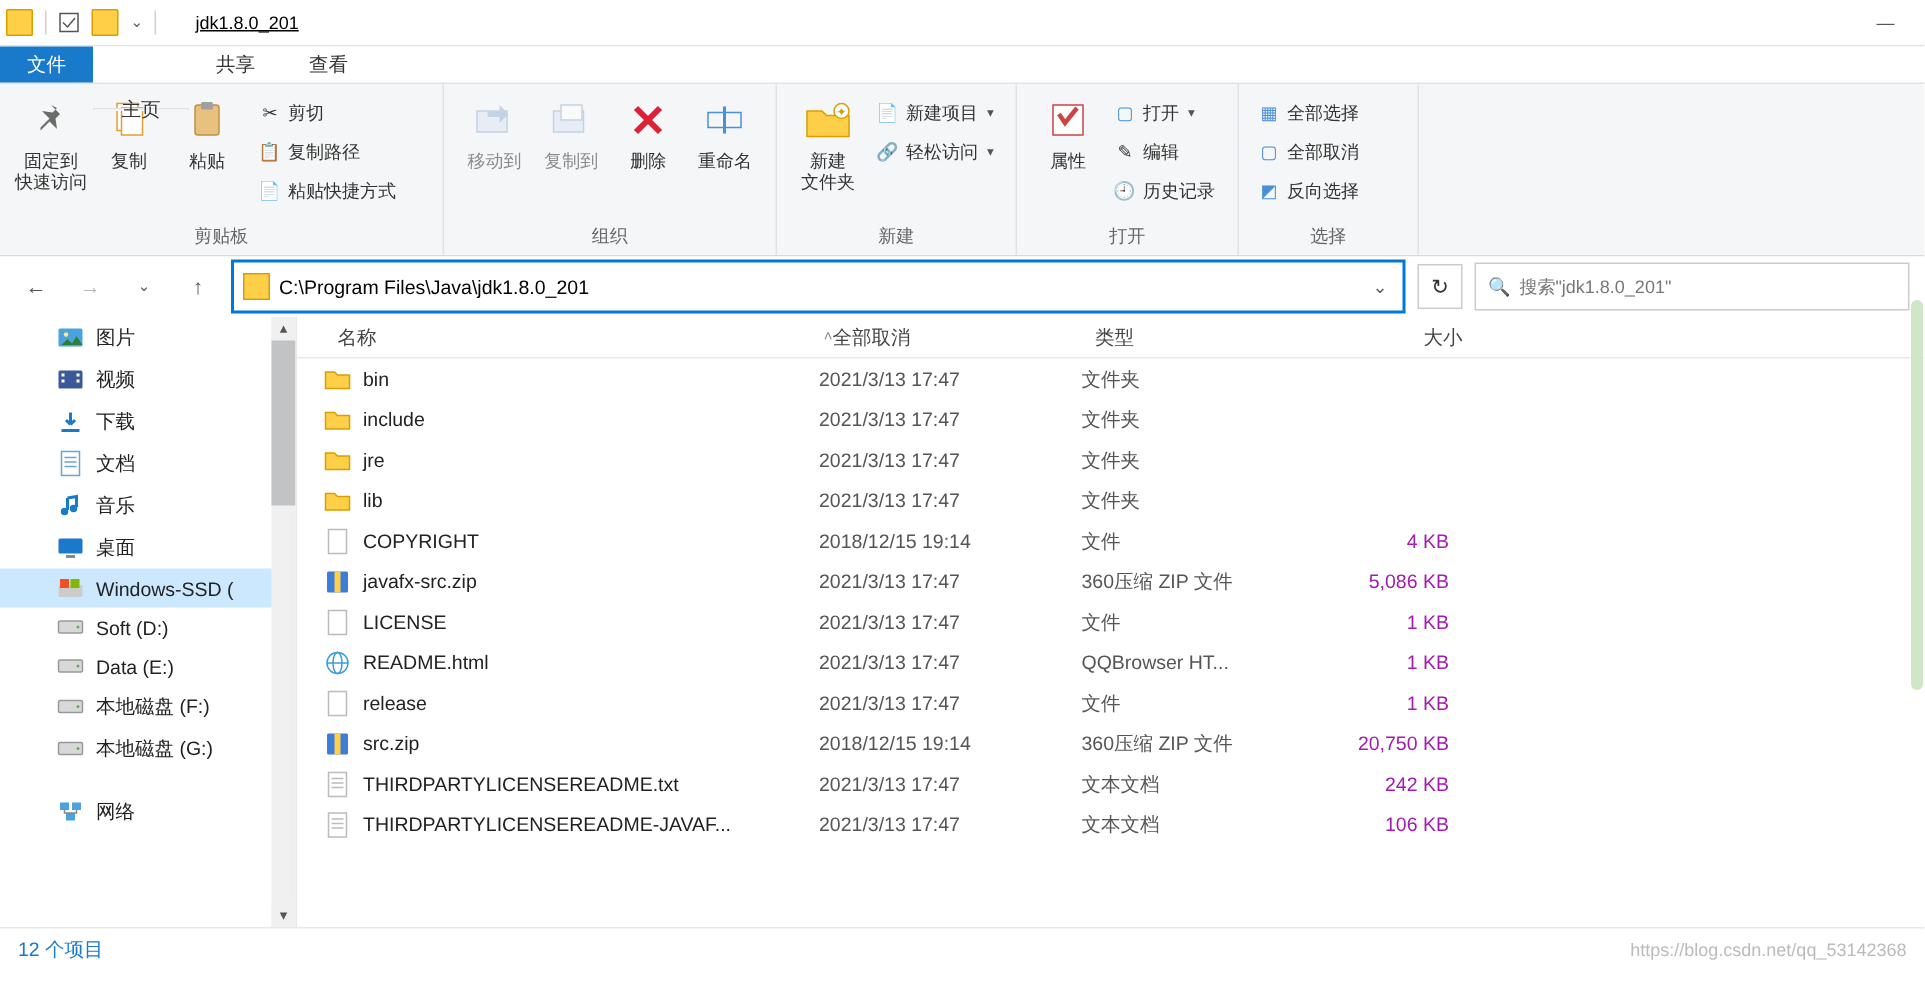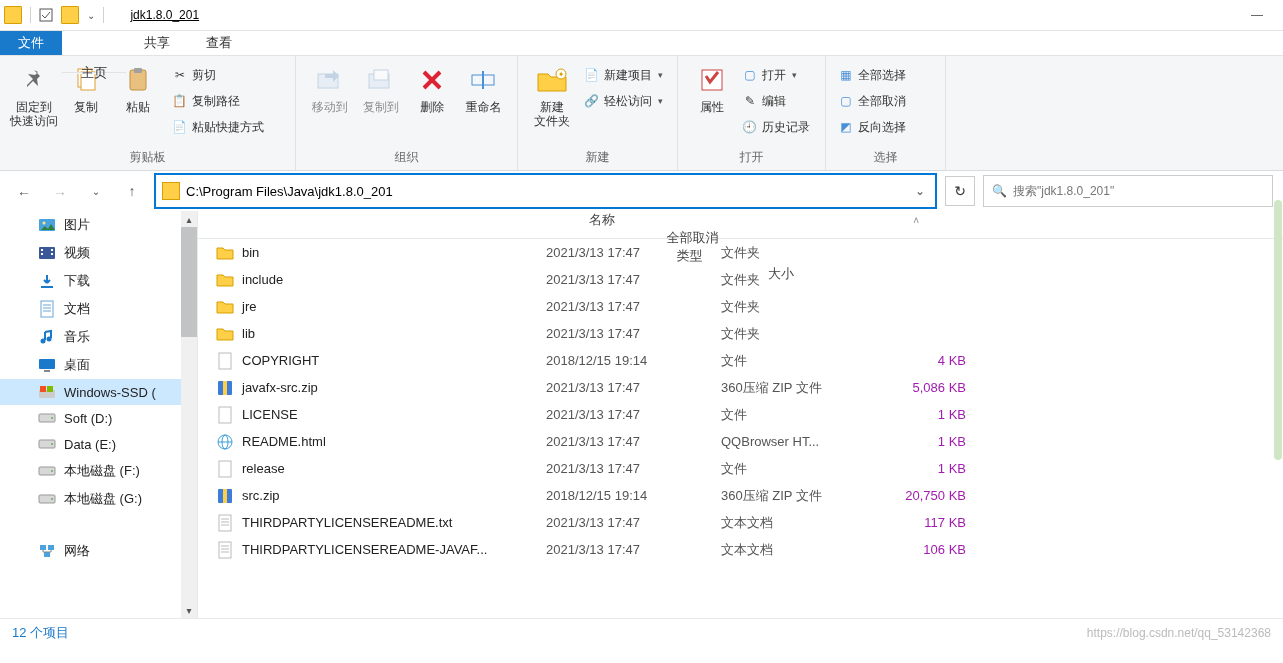--- a/index.html
+++ b/index.html
@@ -50,21 +50,21 @@
 .scrolltrack { position: absolute; right: 0; top: 0; bottom: 0; width: 16px; background: #f0f0f0; }
 .scrollthumb { position: absolute; right: 0; top: 0; width: 16px; height: 110px; background: #c2c3c5; }
 .scrollup, .scrolldown { position: absolute; right: 0; width: 16px; height: 16px; display: flex; align-items: center; justify-content: center; color: #555; font-size: 10px; background: #f0f0f0; }
 .scrolldown { bottom: 0; }
 .navitem { display: flex; align-items: center; gap: 8px; padding: 5px 0 5px 38px; font-size: 13px; color: #222; width: 182px; }
 .navitem.selected { background: #cce8ff; }
 .navitem .nicon { width: 18px; height: 16px; display: inline-flex; align-items: center; justify-content: center; font-size: 14px; }
 
 
 .filepane { flex: 1; display: flex; flex-direction: column; }
-.cols { display: flex; height: 28px; align-items: center; border-bottom: 1px solid #e8e8e8; color: #444; font-size: 13px; padding-left: 27px; flex-direction: column; }
+.cols { display: flex; height: 28px; align-items: center; border-bottom: 1px solid #e8e8e8; color: #444; font-size: 13px; padding-left: 27px; }
 .col-name { width: 330px; display: flex; align-items: center; gap: 6px; }
 .col-date { width: 175px; }
 .col-type { width: 155px; }
 .col-size { width: 100px; text-align: right; padding-right: 10px; }
 .rows { flex: 1; overflow: auto; }
 .row { display: flex; height: 27px; align-items: center; font-size: 13px; color: #222; padding-left: 18px; }
 .row .rname { width: 330px; display: flex; align-items: center; gap: 8px; }
 .row .rdate { width: 175px; color: #555; }
 .row .rtype { width: 155px; color: #555; }
 .row .rsize { width: 100px; text-align: right; color: #a21caf; padding-right: 10px; }
@@ -402,21 +402,21 @@
         </div>
         <div class="navitem">
           <span class="nicon">
             <svg width="18" height="14">
               <rect x="1" y="3" width="16" height="8" fill="#d8d8d8" stroke="#999" rx="1"></rect>
               <circle cx="14" cy="7" r="1" fill="#6a6"></circle>
             </svg>
           </span>
           <span>本地磁盘 (G:)</span>
         </div>
-        <div class="navitem" style="margin-top: 24px;">
+        <div class="navitem" style="margin-top: 14px;">
           <span class="nicon">
             <svg width="18" height="16">
               <rect x="2" y="2" width="6" height="5" fill="#4aa3df"></rect>
               <rect x="10" y="2" width="6" height="5" fill="#4aa3df"></rect>
               <rect x="6" y="9" width="6" height="5" fill="#4aa3df"></rect>
               <path d="M5 7v2h8V7" stroke="#888" fill="none"></path>
             </svg>
           </span>
           <span>网络</span>
         </div>
@@ -580,21 +580,21 @@
                 <rect x="2" y="1" width="12" height="16" fill="#fff" stroke="#bbb"></rect>
                 <line x1="4" y1="5" x2="12" y2="5" stroke="#bbb"></line>
                 <line x1="4" y1="8" x2="12" y2="8" stroke="#bbb"></line>
                 <line x1="4" y1="11" x2="12" y2="11" stroke="#bbb"></line>
               </svg>
             </span>
             <span>THIRDPARTYLICENSEREADME.txt</span>
           </div>
           <div class="rdate">2021/3/13 17:47</div>
           <div class="rtype">文本文档</div>
-          <div class="rsize">117 KB</div>
+          <div class="rsize">242 KB</div>
         </div>
         <div class="row">
           <div class="rname">
             <span class="fileicon">
               <svg width="16" height="18">
                 <rect x="2" y="1" width="12" height="16" fill="#fff" stroke="#bbb"></rect>
                 <line x1="4" y1="5" x2="12" y2="5" stroke="#bbb"></line>
                 <line x1="4" y1="8" x2="12" y2="8" stroke="#bbb"></line>
                 <line x1="4" y1="11" x2="12" y2="11" stroke="#bbb"></line>
               </svg>

